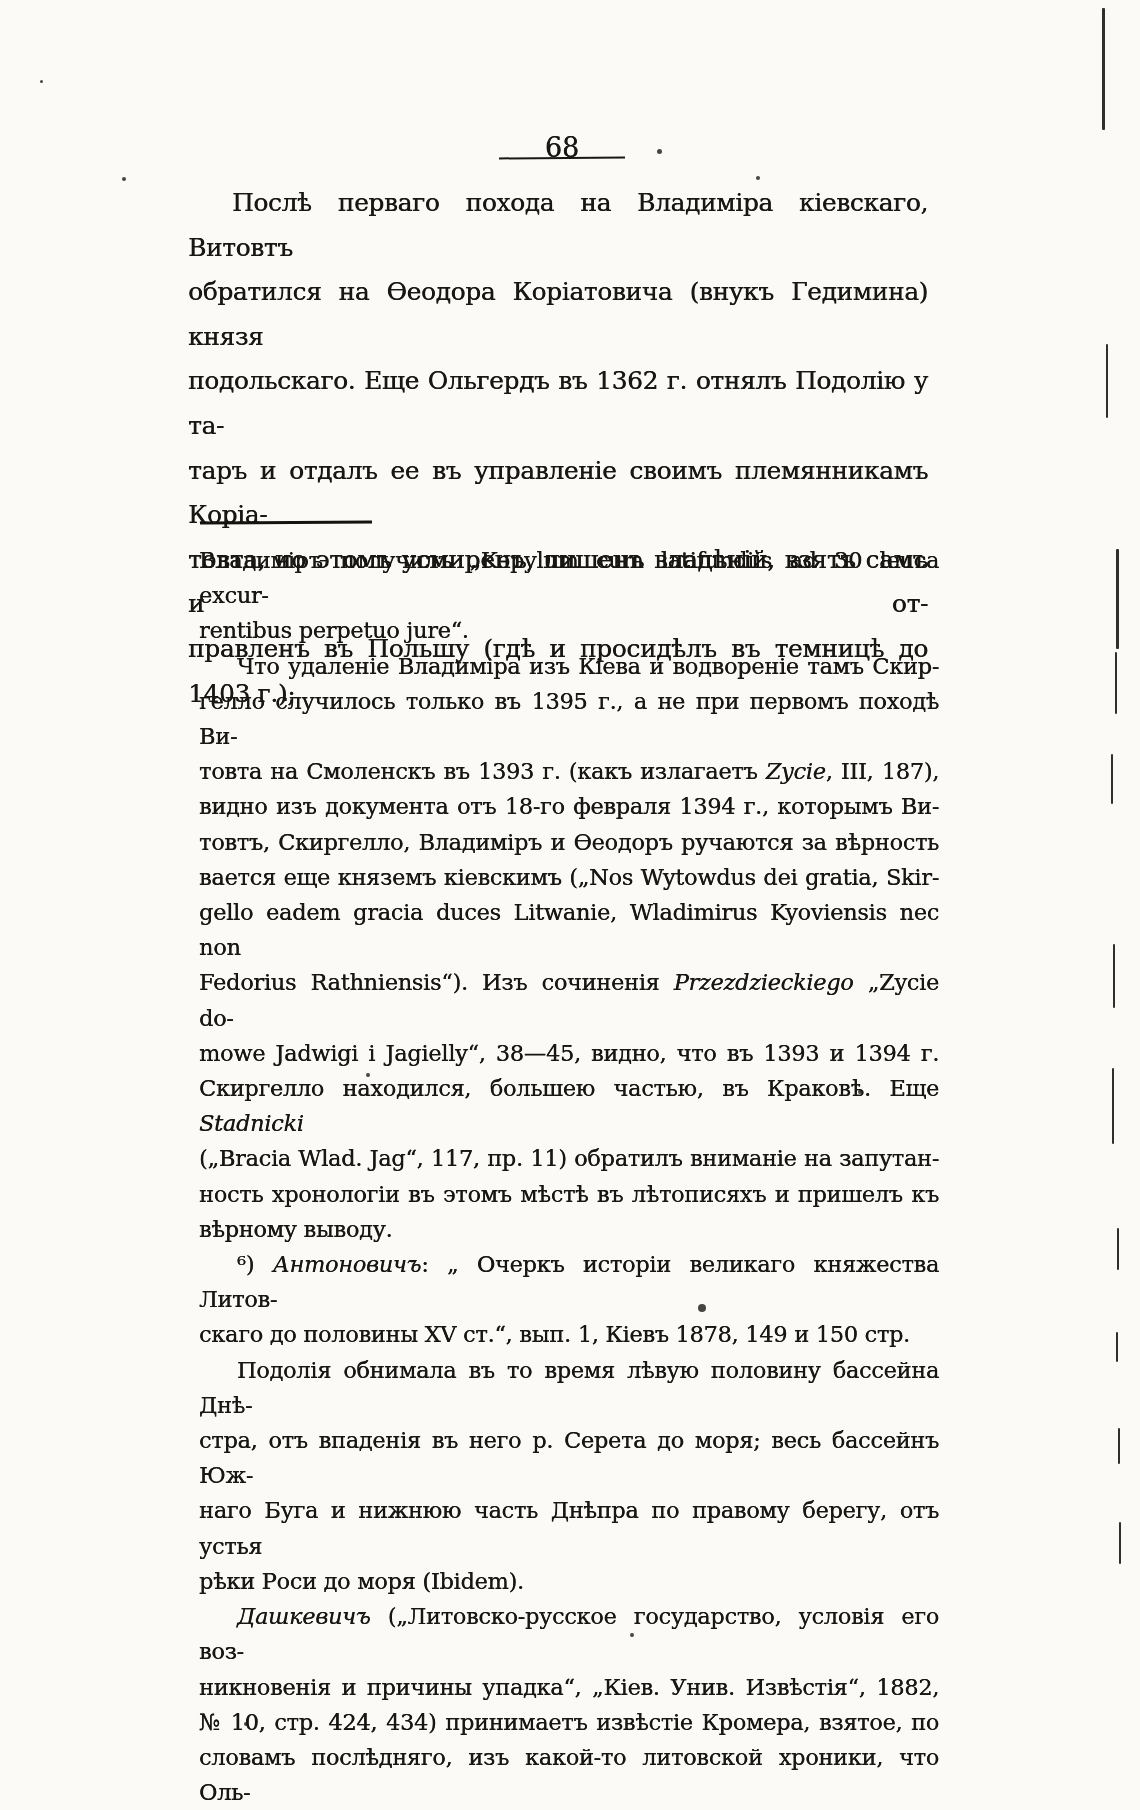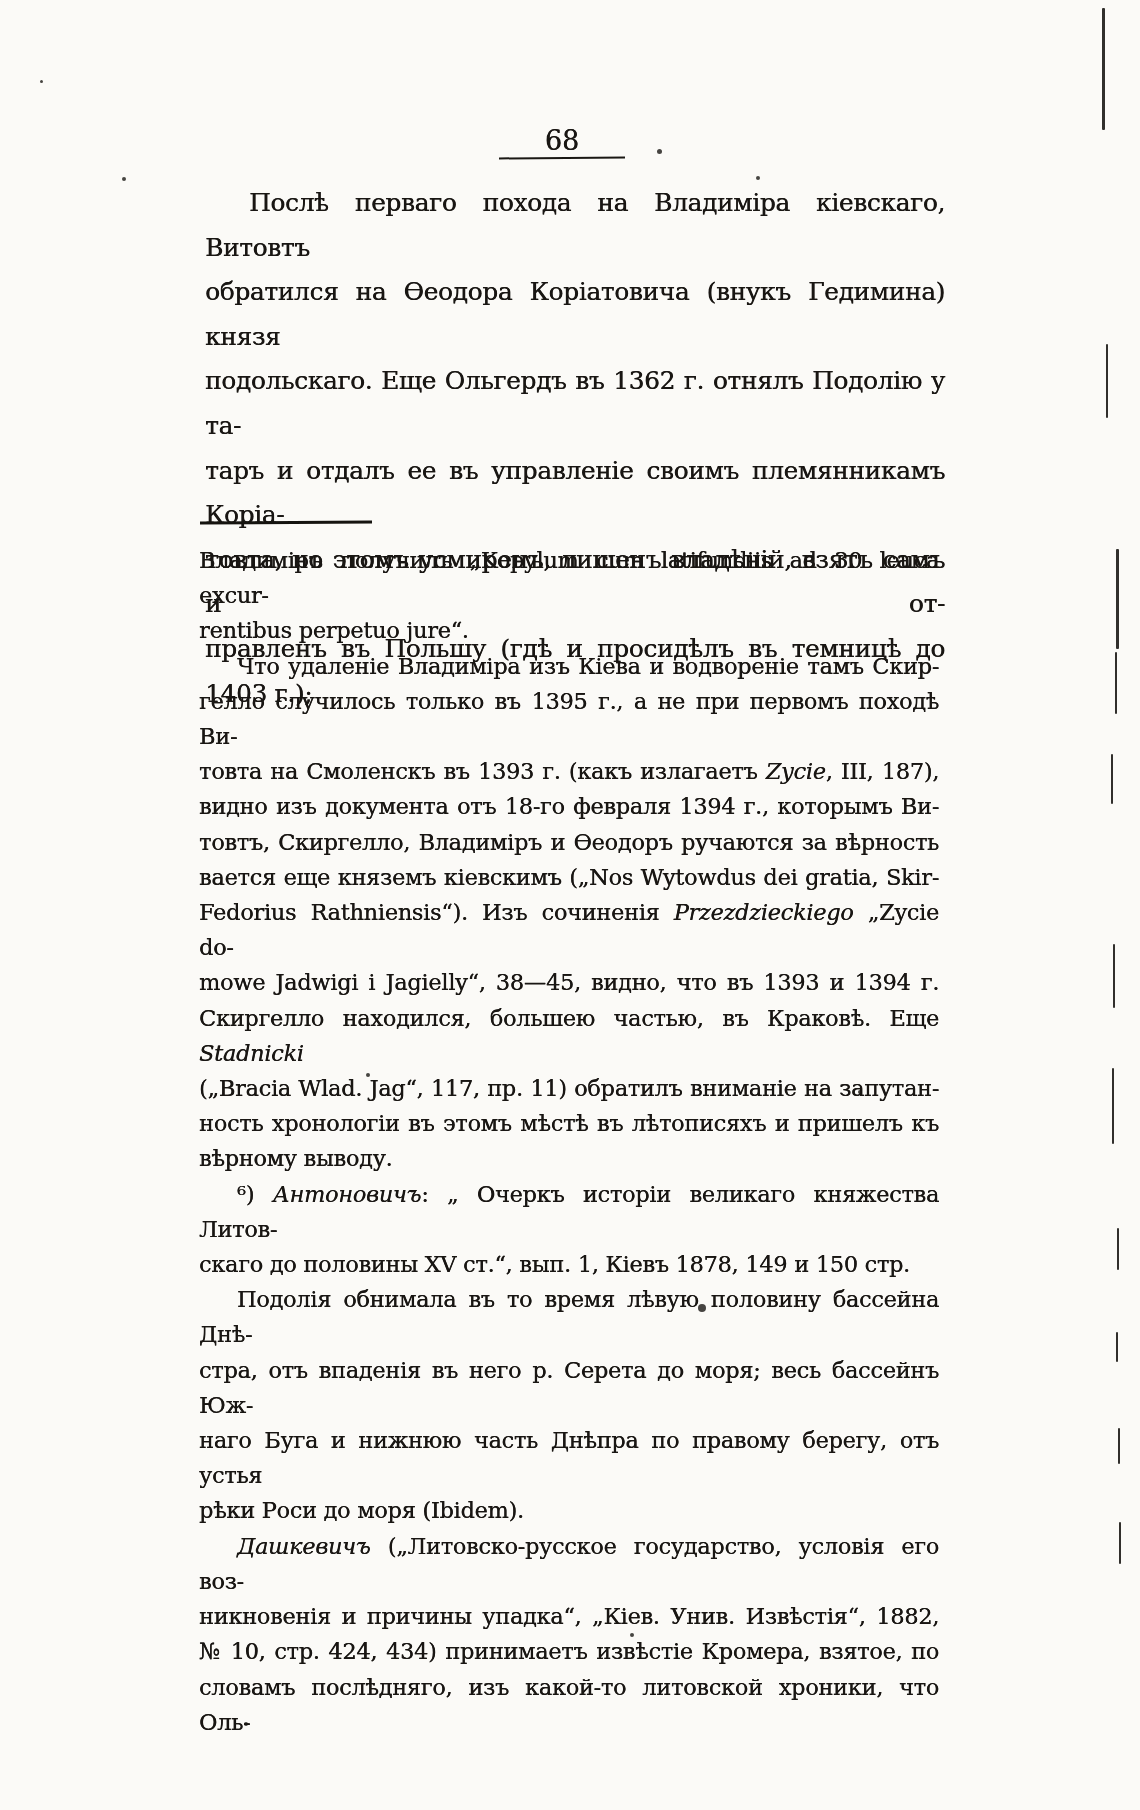--- a/index.html
+++ b/index.html
@@ -5,30 +5,30 @@
   html,body{margin:0;padding:0;background:#e8e8e6;}
   .page{
     position:relative;
     width:1140px;height:1810px;
     background:#fbfaf7;
     font-family:"DejaVu Serif","Liberation Serif",serif;
     color:#191613;
     overflow:hidden;
   }
   .pageno{
-    position:absolute;top:125px;left:497px;width:130px;
+    position:absolute;top:132px;left:497px;width:130px;
     text-align:center;font-size:27px;
     text-shadow:0.35px 0 0 currentColor;
   }
   .pageno-rule{
     position:absolute;top:157px;left:499px;width:126px;height:2px;
     background:#1a1814;transform:rotate(-0.4deg);
   }
   .main-text{
-    position:absolute;top:181px;left:205px;width:740px;
+    position:absolute;top:181px;left:188px;width:740px;
   }
   .m-line{
     font-size:24.8px;line-height:44.6px;
     letter-spacing:-0.3px;
     text-align:justify;text-align-last:justify;
     text-shadow:0.38px 0 0 currentColor;
     white-space:normal;
   }
   .fn-rule{
     position:absolute;top:521px;left:200px;width:172px;height:3px;
@@ -69,20 +69,21 @@
 
   <div class="footnote-text">
       <div class="f-line">Владиміръ получилъ „Kopylum cum latifundiis ad 30 leuca excur-</div>
       <div class="f-line para-last">rentibus perpetuo jure“.</div>
       <div class="f-line indent">Что удаленіе Владиміра изъ Кіева и водвореніе тамъ Скир-</div>
       <div class="f-line">гелло случилось только въ 1395 г., а не при первомъ походѣ Ви-</div>
       <div class="f-line">товта на Смоленскъ въ 1393 г. (какъ излагаетъ <i>Zycie</i>, III, 187),</div>
       <div class="f-line">видно изъ документа отъ 18-го февраля 1394 г., которымъ Ви-</div>
       <div class="f-line">товтъ, Скиргелло, Владиміръ и Ѳеодоръ ручаются за вѣрность</div>
       <div class="f-line">вается еще княземъ кіевскимъ („Nos Wytowdus dei gratia, Skir-</div>
+      <div class="f-line">gello eadem gracia duces Litwanie, Wladimirus Kyoviensis nec non</div>
       <div class="f-line">Fedorius Rathniensis“). Изъ сочиненія <i>Przezdzieckiego</i> „Zycie do-</div>
       <div class="f-line">mowe Jadwigi i Jagielly“, 38—45, видно, что въ 1393 и 1394 г.</div>
       <div class="f-line">Скиргелло находился, большею частью, въ Краковѣ. Еще <i>Stadnicki</i></div>
       <div class="f-line">(„Bracia Wlad. Jag“, 117, пр. 11) обратилъ вниманіе на запутан-</div>
       <div class="f-line">ность хронологіи въ этомъ мѣстѣ въ лѣтописяхъ и пришелъ къ</div>
       <div class="f-line para-last">вѣрному выводу.</div>
       <div class="f-line indent">⁶) <i>Антоновичъ</i>: „ Очеркъ исторіи великаго княжества Литов-</div>
       <div class="f-line para-last">скаго до половины XV ст.“, вып. 1, Кіевъ 1878, 149 и 150 стр.</div>
       <div class="f-line indent">Подолія обнимала въ то время лѣвую половину бассейна Днѣ-</div>
       <div class="f-line">стра, отъ впаденія въ него р. Серета до моря; весь бассейнъ Юж-</div>

